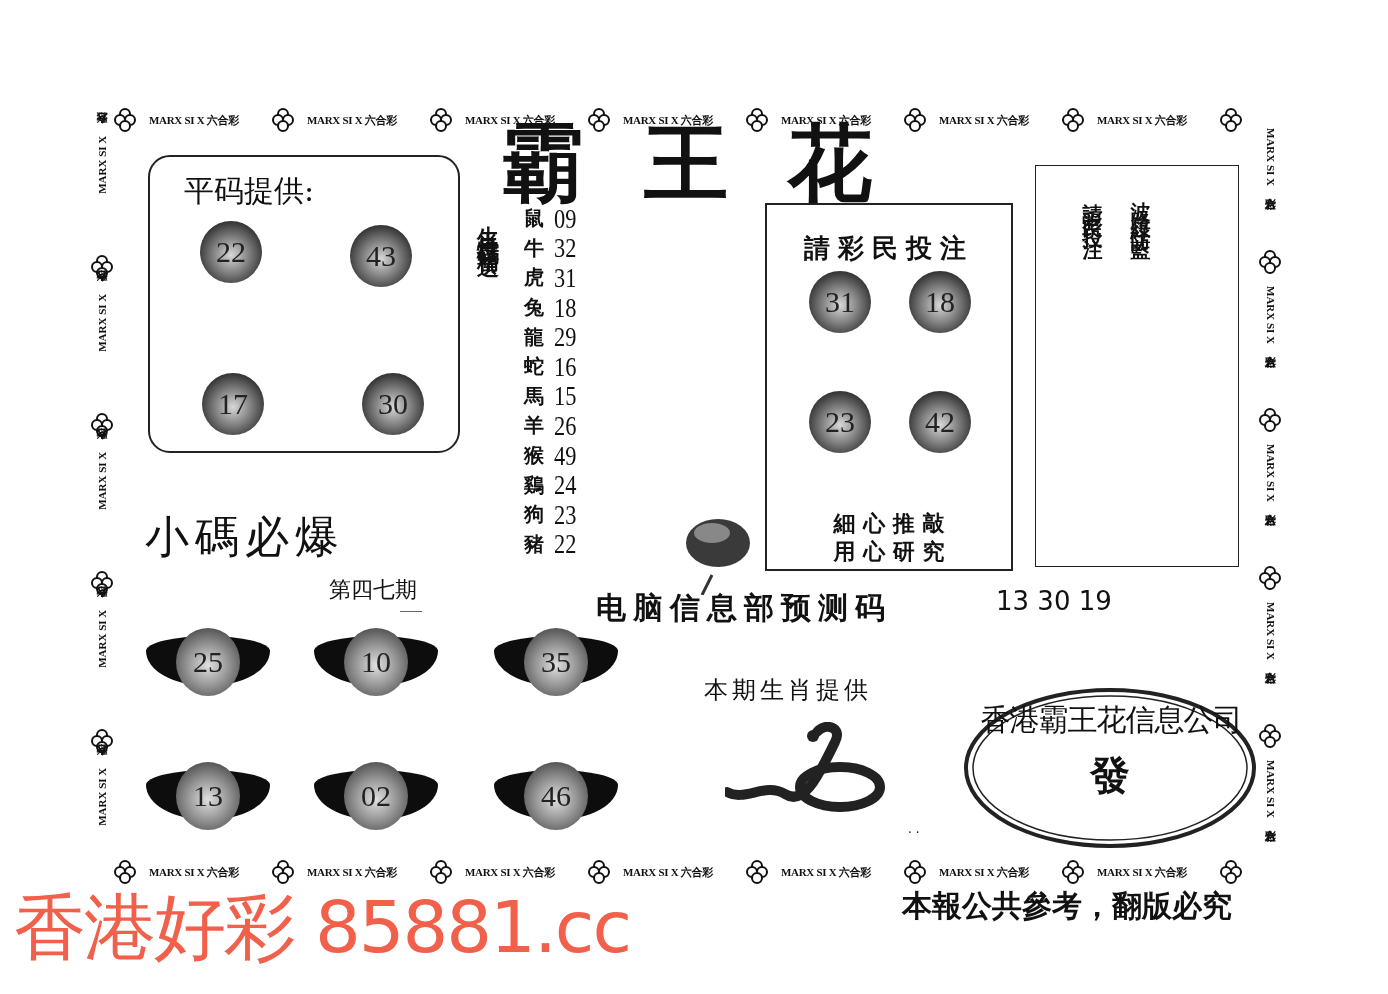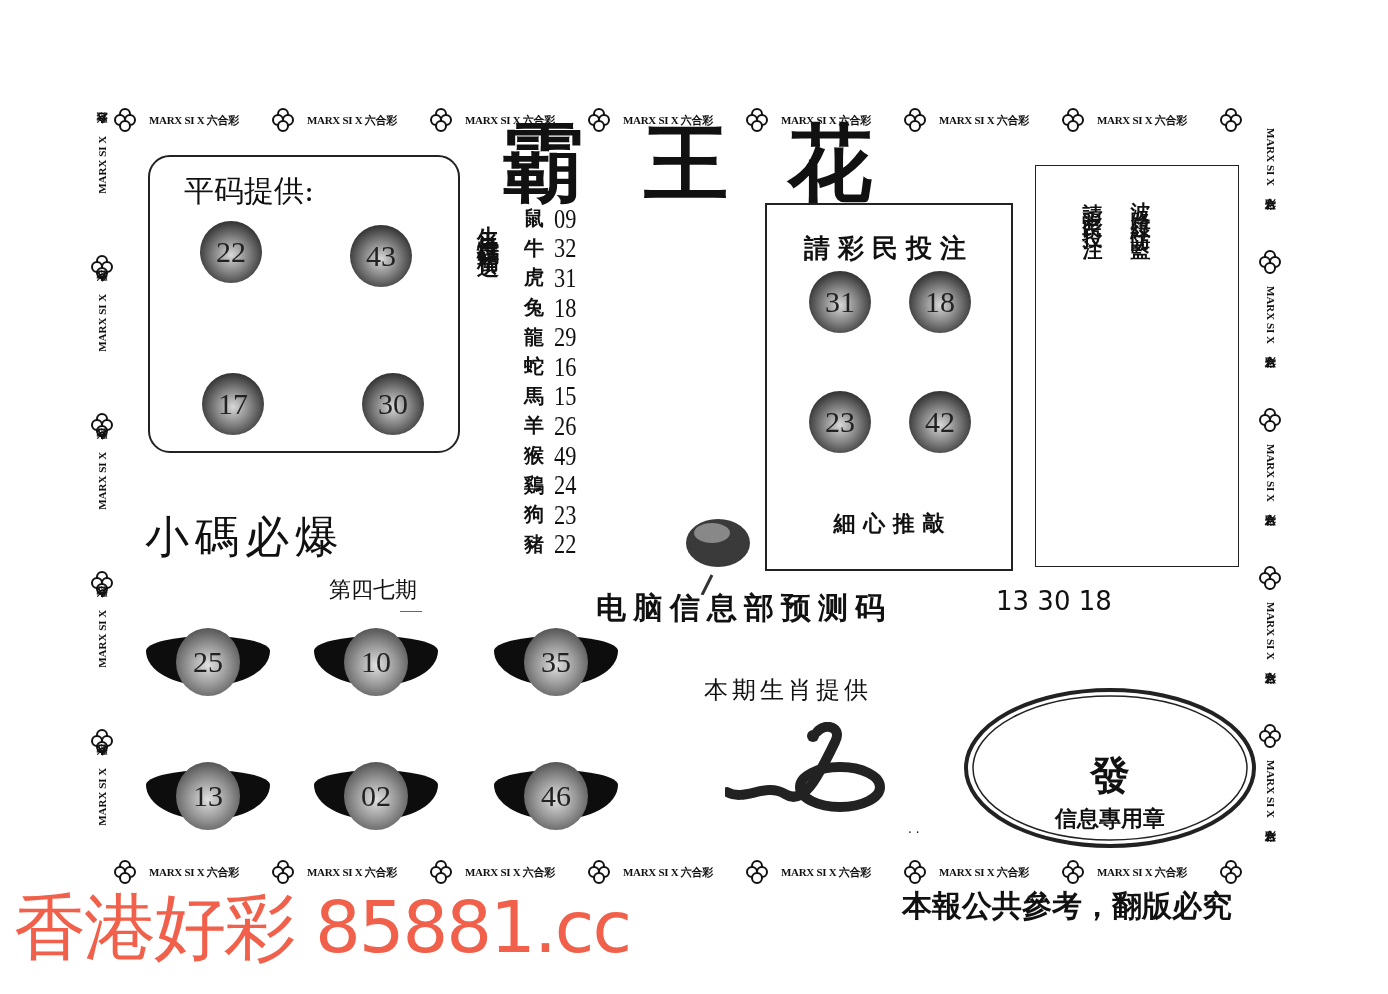--- a/index.html
+++ b/index.html
@@ -325,20 +325,21 @@
     </div>
 </div>
 
 <div class="box" style="left:765px;top:203px;width:244px;height:364px;">
   <div class="abs" style="left:0;width:100%;text-align:center;top:26px;font-size:26px;font-weight:bold;letter-spacing:8px;">請彩民投注</div>
   <div class="ball" style="left:42px;top:66px;">31</div>
   <div class="ball" style="left:142px;top:66px;">18</div>
   <div class="ball" style="left:42px;top:186px;">23</div>
   <div class="ball" style="left:142px;top:186px;">42</div>
   <div class="abs" style="left:0;width:100%;text-align:center;top:304px;font-size:22px;font-weight:bold;">細 心 推 敲</div>
+  <div class="abs" style="left:0;width:100%;text-align:center;top:332px;font-size:22px;font-weight:bold;">用 心 研 究</div>
 </div>
 
 <div class="box" style="left:1035px;top:165px;width:202px;height:400px;border-width:1px;">
   <div class="abs vcol" style="left:44px;top:20px;font-size:20px;letter-spacing:9px;">請彩民投注</div>
   <div class="abs vcol" style="left:92px;top:20px;font-size:20px;letter-spacing:9px;">波路綠防藍</div>
 </div>
 
 <div class="abs" style="left:145px;top:508px;font-size:44px;letter-spacing:6px;">小碼必爆</div>
 <div class="abs" style="left:329px;top:575px;font-size:22px;font-family:'DejaVu Sans',sans-serif;">第四七期</div>
 <div class="abs" style="left:400px;top:611px;width:22px;border-top:1px solid #666;"></div>
@@ -370,36 +371,36 @@
 
 <div class="abs" style="left:682px;top:505px;width:70px;height:90px;">
   <svg width="70" height="90" viewBox="0 0 70 90">
     <path d="M30 70 L20 90" stroke="#333" stroke-width="3"></path>
     <ellipse cx="36" cy="38" rx="32" ry="24" fill="#3a3a3a"></ellipse>
     <ellipse cx="30" cy="28" rx="18" ry="10" fill="#888"></ellipse>
   </svg>
 </div>
 
 <div class="abs" style="left:596px;top:588px;font-size:30px;font-weight:900;letter-spacing:7px;font-family:'DejaVu Sans',sans-serif;">电脑信息部预测码</div>
-<div class="abs" style="left:996px;top:586px;font-size:26px;font-family:'DejaVu Sans',sans-serif;">13 30 18</div>
+<div class="abs" style="left:996px;top:586px;font-size:26px;font-family:'DejaVu Sans',sans-serif;">13 30 19</div>
 
 <div class="abs" style="left:704px;top:674px;font-size:24px;letter-spacing:4px;">本期生肖提供</div>
 <div class="abs" style="left:725px;top:722px;width:160px;height:90px;">
   <svg width="160" height="90" viewBox="0 0 160 90">
     <path d="M2 70 C20 80 40 60 60 72 C80 85 95 50 110 20 C118 5 100 0 92 10" fill="none" stroke="#222" stroke-width="10" stroke-linecap="round"></path>
     <ellipse cx="115" cy="65" rx="40" ry="20" fill="none" stroke="#222" stroke-width="10"></ellipse>
     <circle cx="88" cy="14" r="6" fill="#222"></circle>
   </svg>
 </div>
 <div class="abs" style="left:908px;top:826px;font-size:12px;">· ·</div>
 
 <div class="abs" style="left:962px;top:686px;width:296px;height:164px;">
   <svg width="296" height="164" viewBox="0 0 296 164" style="position:absolute;left:0;top:0;">
     <ellipse cx="148" cy="82" rx="144" ry="78" fill="none" stroke="#222" stroke-width="4"></ellipse>
     <ellipse cx="148" cy="82" rx="137" ry="72" fill="none" stroke="#222" stroke-width="1.5"></ellipse>
   </svg>
+  <div class="abs" style="left:18px;top:14px;width:262px;text-align:center;font-size:30px;letter-spacing:-1px;">香港霸王花信息公司</div>
   <div class="abs" style="left:0;width:100%;text-align:center;top:62px;font-size:40px;font-weight:bold;">發</div>
-  <div class="abs" style="left:0;width:100%;text-align:center;top:118px;font-size:22px;font-weight:bold;">信息專用章</div>
 </div>
 
 <div class="abs" style="left:902px;top:886px;font-size:30px;font-weight:bold;font-family:Liberation Mono, monospace;">本報公共參考，翻版必究</div>
 
 <div class="abs" style="left:14px;top:872px;font-size:72px;font-weight:normal;color:#f0604a;font-family:'DejaVu Sans',sans-serif;letter-spacing:-2px;line-height:110px;white-space:nowrap;">香港好彩 85881.cc</div>
 
 </body></html>

